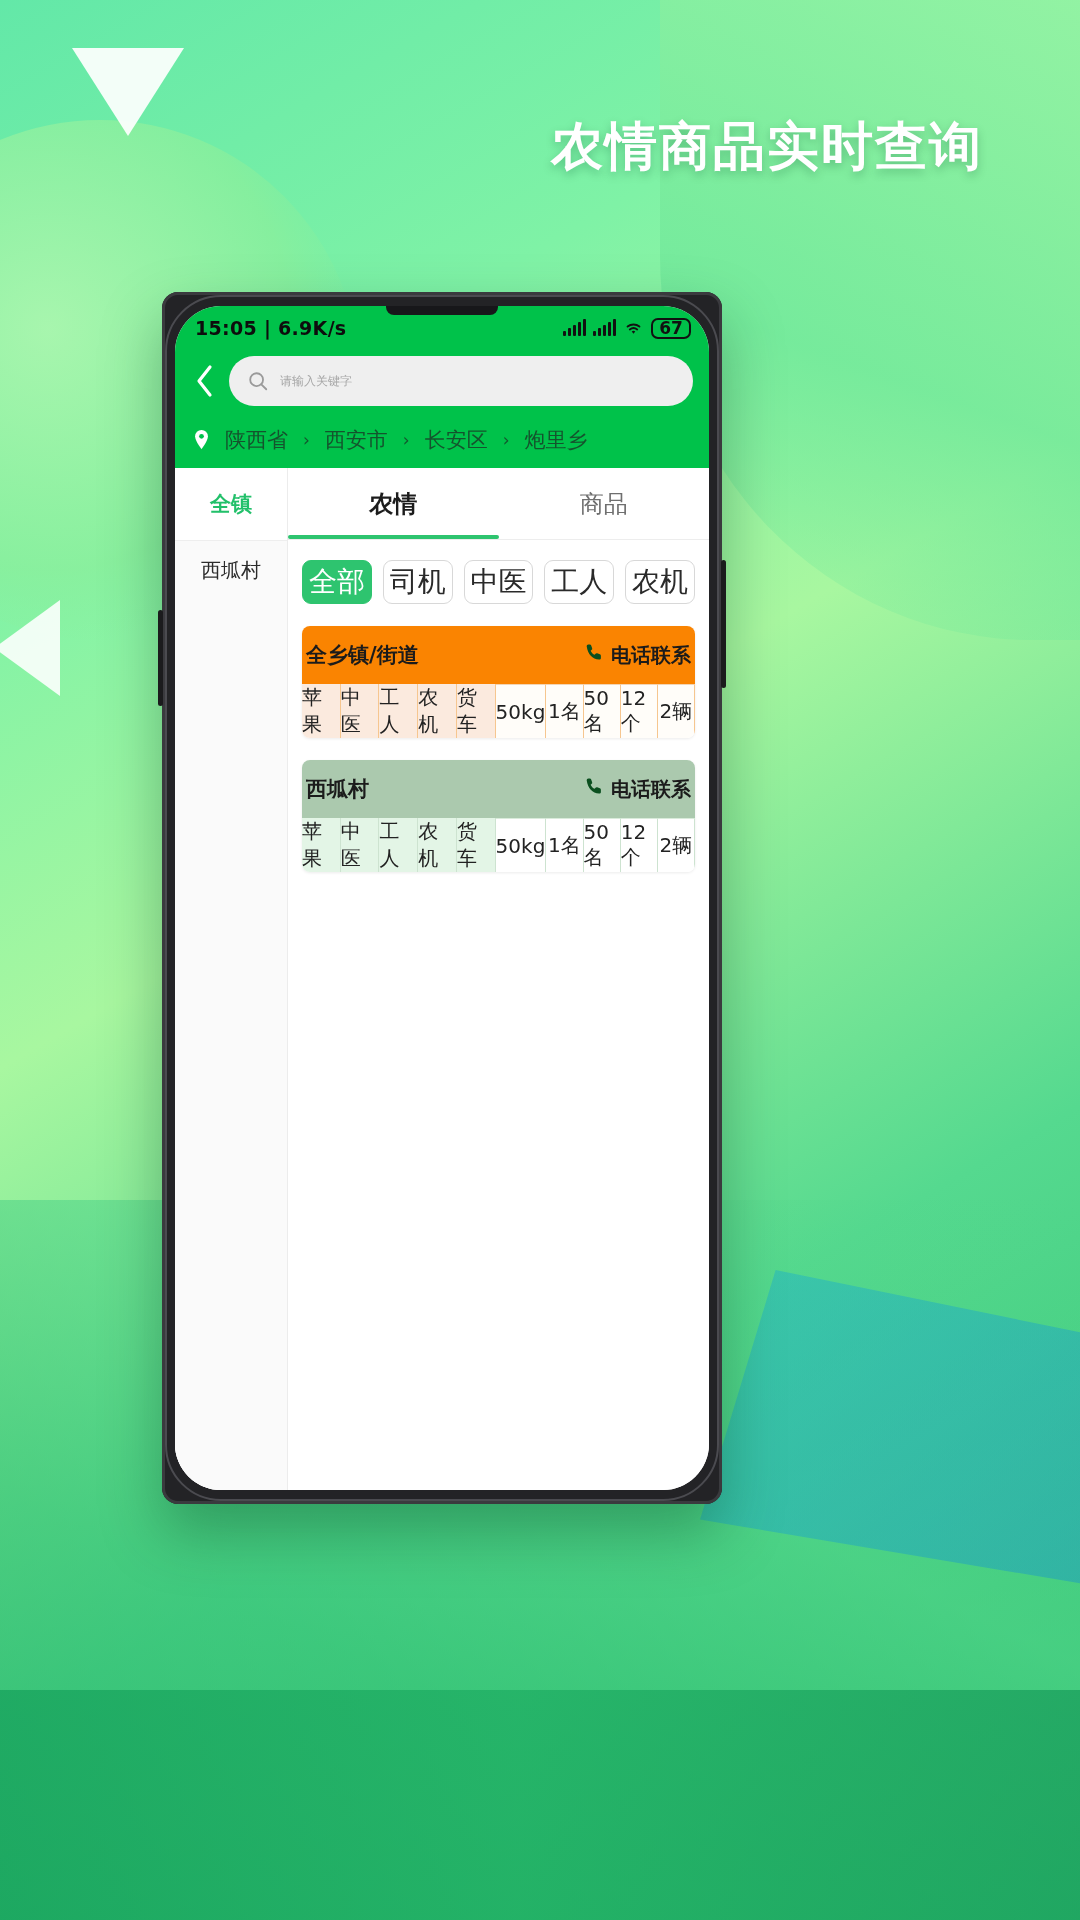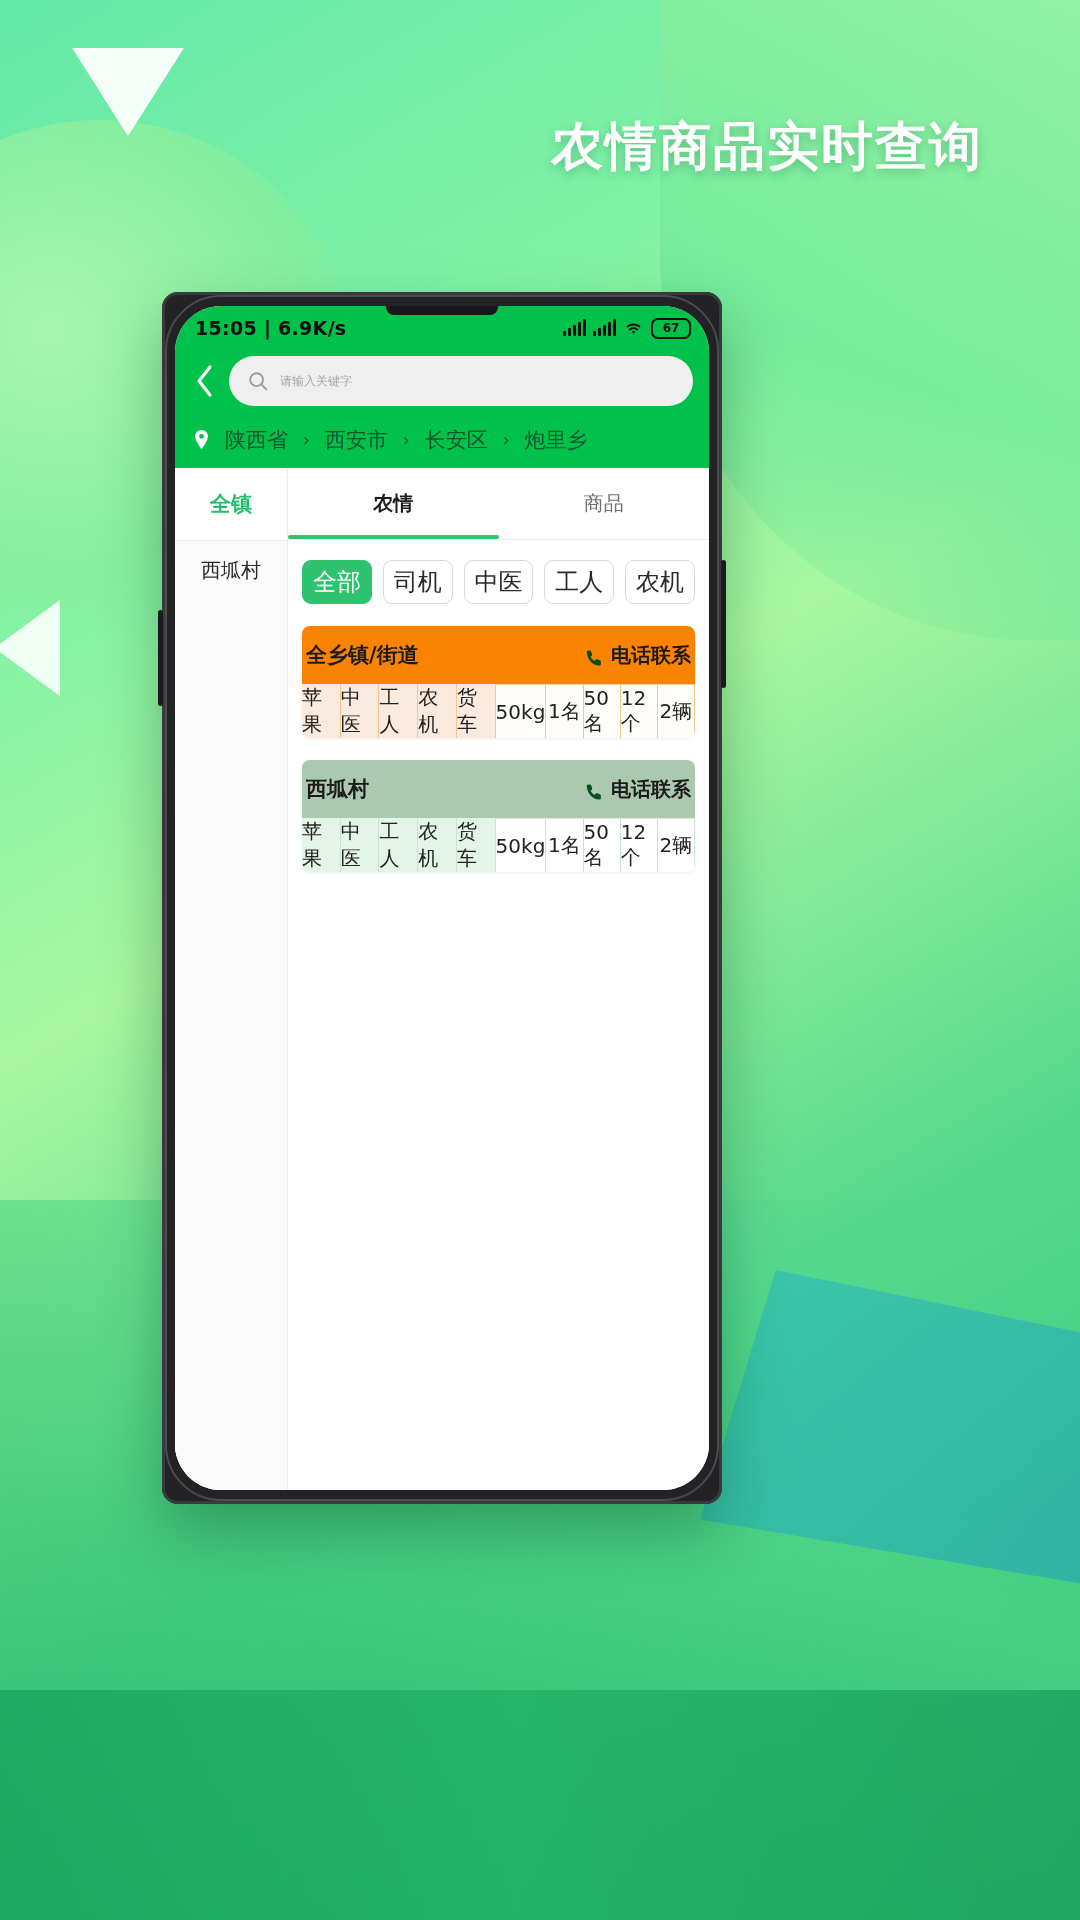--- a/index.html
+++ b/index.html
@@ -129,21 +129,21 @@
   .bars i:nth-child(1) { height: 5px; }
   .bars i:nth-child(2) { height: 8px; }
   .bars i:nth-child(3) { height: 11px; }
   .bars i:nth-child(4) { height: 14px; }
   .bars i:nth-child(5) { height: 17px; }
   .wifi { width: 21px; height: 16px; position: relative; }
   .battery {
     border: 2px solid #111; border-radius: 7px;
     width: 40px; height: 21px;
     display: flex; align-items: center; justify-content: center;
-    font-size: 12px; font-weight: 700; color: #111;
+    font-size: 17px; font-weight: 700; color: #111;
   }
 
   
   .greenhead { background: #00c24a; padding: 6px 16px 14px 12px; }
   .searchrow { display: flex; align-items: center; gap: 8px; }
   .backbtn {
     width: 34px; height: 42px;
     display: flex; align-items: center; justify-content: center;
     flex: 0 0 34px; cursor: pointer;
   }
@@ -176,47 +176,47 @@
   .side-item {
     height: 60px; display: flex; align-items: center; justify-content: center;
     font-size: 20px; color: #2b2b2b;
     border-top: 1px solid #eee;
   }
   .mainpane { flex: 1; display: flex; flex-direction: column; min-width: 0; }
 
   .tabs { display: flex; height: 72px; border-bottom: 1px solid #ededed; }
   .tab {
     flex: 1; display: flex; align-items: center; justify-content: center;
-    font-size: 20px; color: #6f6f6f; position: relative;
+    font-size: 24px; color: #6f6f6f; position: relative;
   }
   .tab.active { color: #1c1c1c; font-weight: 600; }
   .tab.active::after {
     content: ""; position: absolute; bottom: 0; left: 0; right: 0;
     height: 4px; background: #2ec46f; border-radius: 2px;
   }
 
   .chips { display: flex; gap: 11px; padding: 20px 14px 22px 14px; }
   .chip {
     height: 44px; min-width: 66px; padding: 0 16px;
     border-radius: 9px; border: 1px solid #d8d8d8;
     display: flex; align-items: center; justify-content: center;
-    font-size: 24px; color: #2a2a2a; background: #fff;
+    font-size: 28px; color: #2a2a2a; background: #fff;
     white-space: nowrap;
   }
   .chip.active { background: #2ec46f; border-color: #2ec46f; color: #fff; }
 
   .cards { padding: 0 14px; display: flex; flex-direction: column; gap: 22px; }
   .card { border-radius: 8px; overflow: hidden; box-shadow: 0 1px 3px rgba(0,0,0,.08); }
   .card-head {
     height: 58px; display: flex; align-items: center; justify-content: space-between;
     padding: 0 4px; font-size: 21px; color: #1b1b1b; font-weight: 600;
   }
   .card-head.orange { background: #fa8401; }
   .card-head.sage { background: #abc9ae; }
-  .callbtn { display: flex; align-items: flex-end; gap: 6px; font-size: 20px; font-weight: 600; }
+  .callbtn { display: flex; align-items: flex-start; gap: 6px; font-size: 20px; font-weight: 600; }
   .tbl { display: flex; flex-direction: row; justify-content: center; }
   .trow { display: flex; }
   .tcell {
     flex: 1; height: 54px;
     display: flex; align-items: center; justify-content: center;
     font-size: 20px; color: #222;
     border-right: 1px solid rgba(0,0,0,.07);
   }
   .tcell:last-child { border-right: none; }
   .hdr-orange .tcell { background: #fbeade; border-right: 1px solid #f6c68f; }

